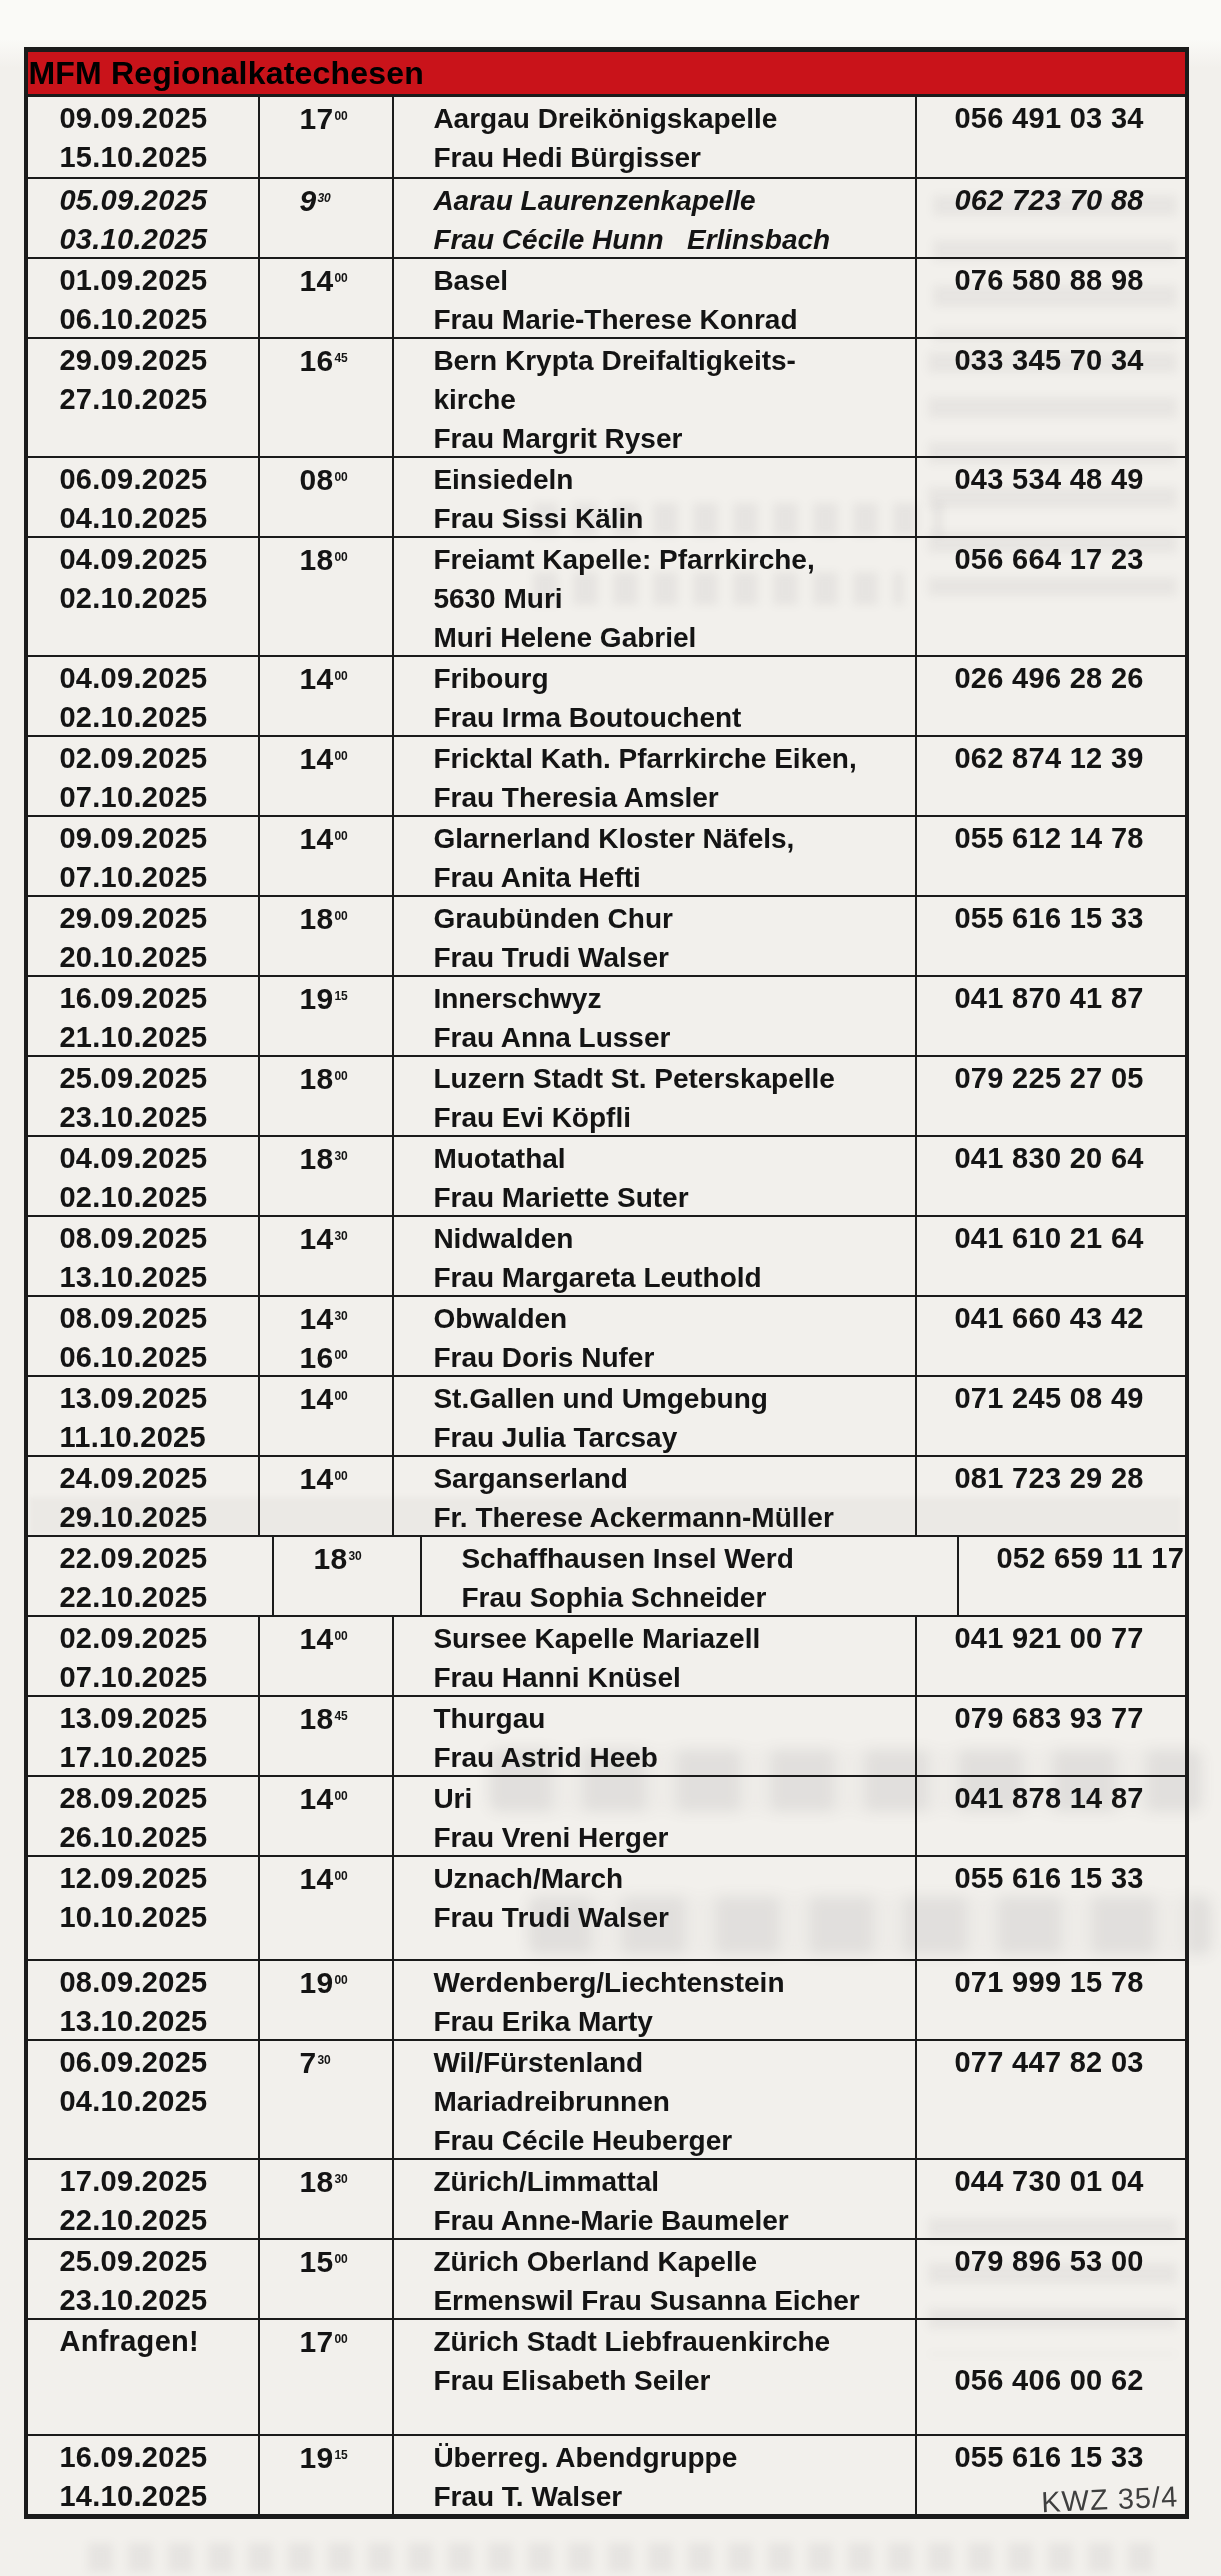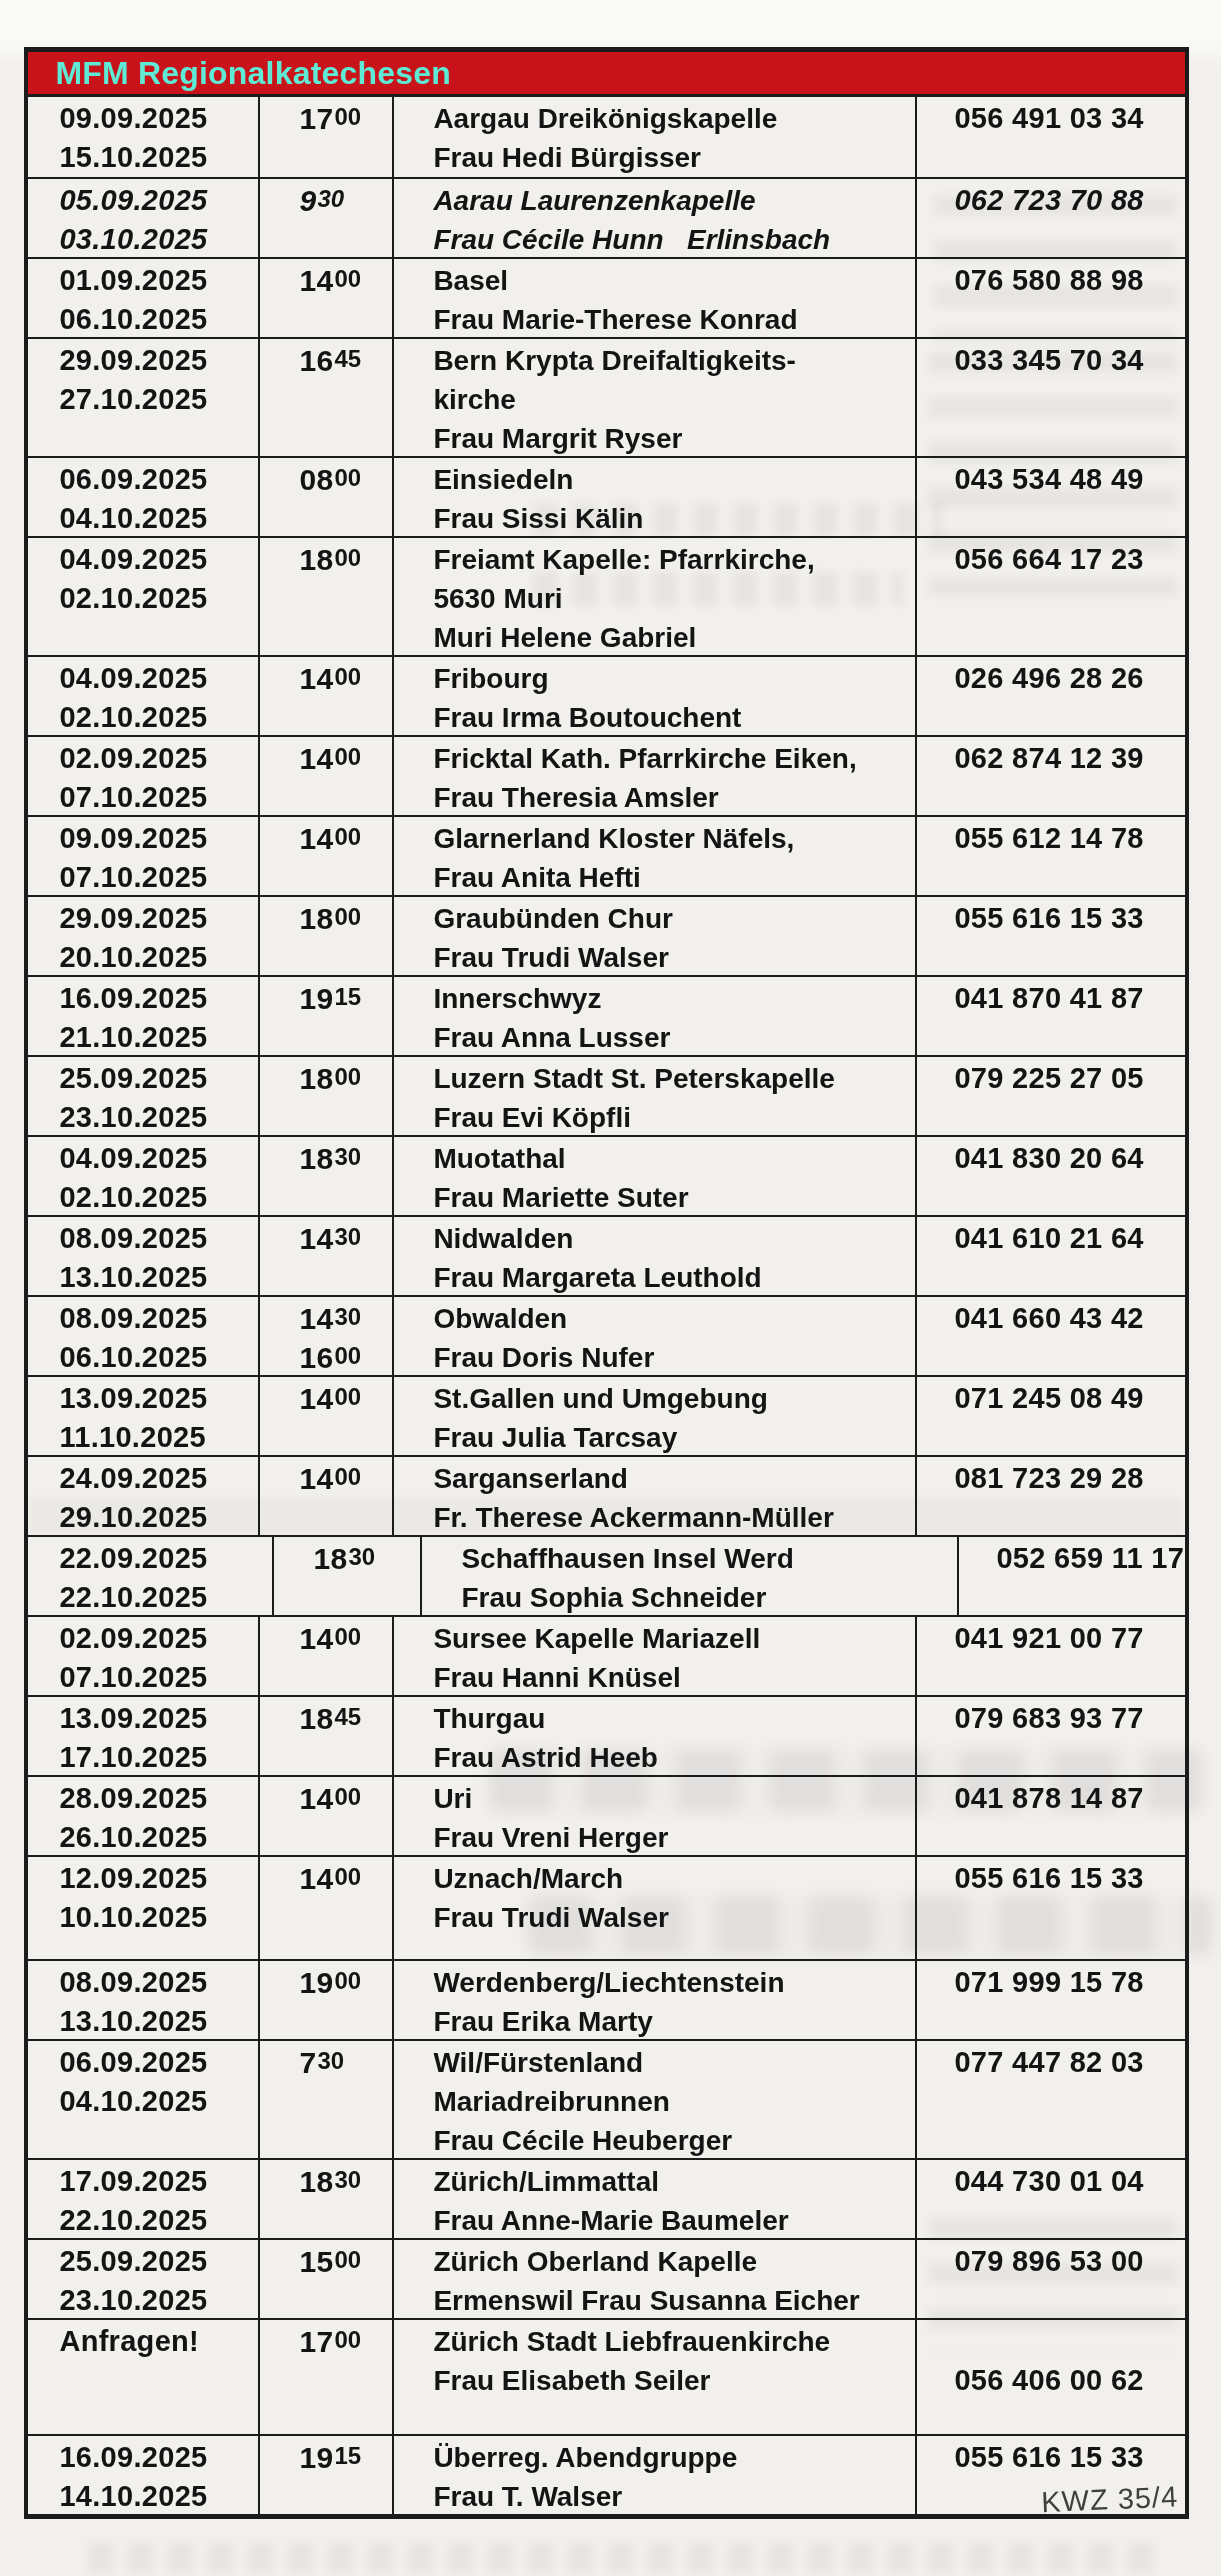--- a/index.html
+++ b/index.html
@@ -32,42 +32,42 @@
     border-top-width:5.9px;border-bottom-width:5.9px;
     background:transparent;
     z-index:2;
   }
   .header-bar{
     height:45px;background:var(--red);
     border-bottom:3.9px solid var(--border);
     display:flex;align-items:center;
   }
   .header-bar .title{
-    color:#5eead4;font-weight:bold;font-size:32px;line-height:45px;
-    padding-left:27px;letter-spacing:0.2px;
+    color:#000000;font-weight:bold;font-size:32px;line-height:45px;
+    letter-spacing:0.2px;
   }
   .row{
     display:grid;
     grid-template-columns:230px 134px 523px 269px;
     border-top:2.9px solid var(--border);
     background:transparent;
   }
   .row:first-child{border-top:none;}
   .cell{padding-top:2px;}
   .cell.time,.cell.loc,.cell.phone{border-left:2.9px solid var(--border);}
   .line{
     height:39px;line-height:39px;font-size:29px;font-weight:bold;
     white-space:pre;letter-spacing:0.3px;
   }
   .cell.dates .line{padding-left:31px;}
   .cell.time  .line{padding-left:39px;font-size:30px;}
   .cell.loc   .line{padding-left:39px;font-size:28px;letter-spacing:0;}
   .cell.phone .line{padding-left:37px;font-size:29px;}
   .sup{
-    font-size:24px;vertical-align:top;position:relative;top:-2px;
+    font-size:12px;vertical-align:top;position:relative;top:-2px;
     letter-spacing:0;margin-left:1px;font-weight:bold;
   }
   .line.note{
     font-weight:normal;color:#3f3f3f;font-size:26px;
     text-align:right;padding-right:5.9px;padding-left:0;
     transform:rotate(-2.5deg);transform-origin:100% 50%;
     letter-spacing:1px;
   }
   .line.empty{visibility:hidden;}
 </style>

